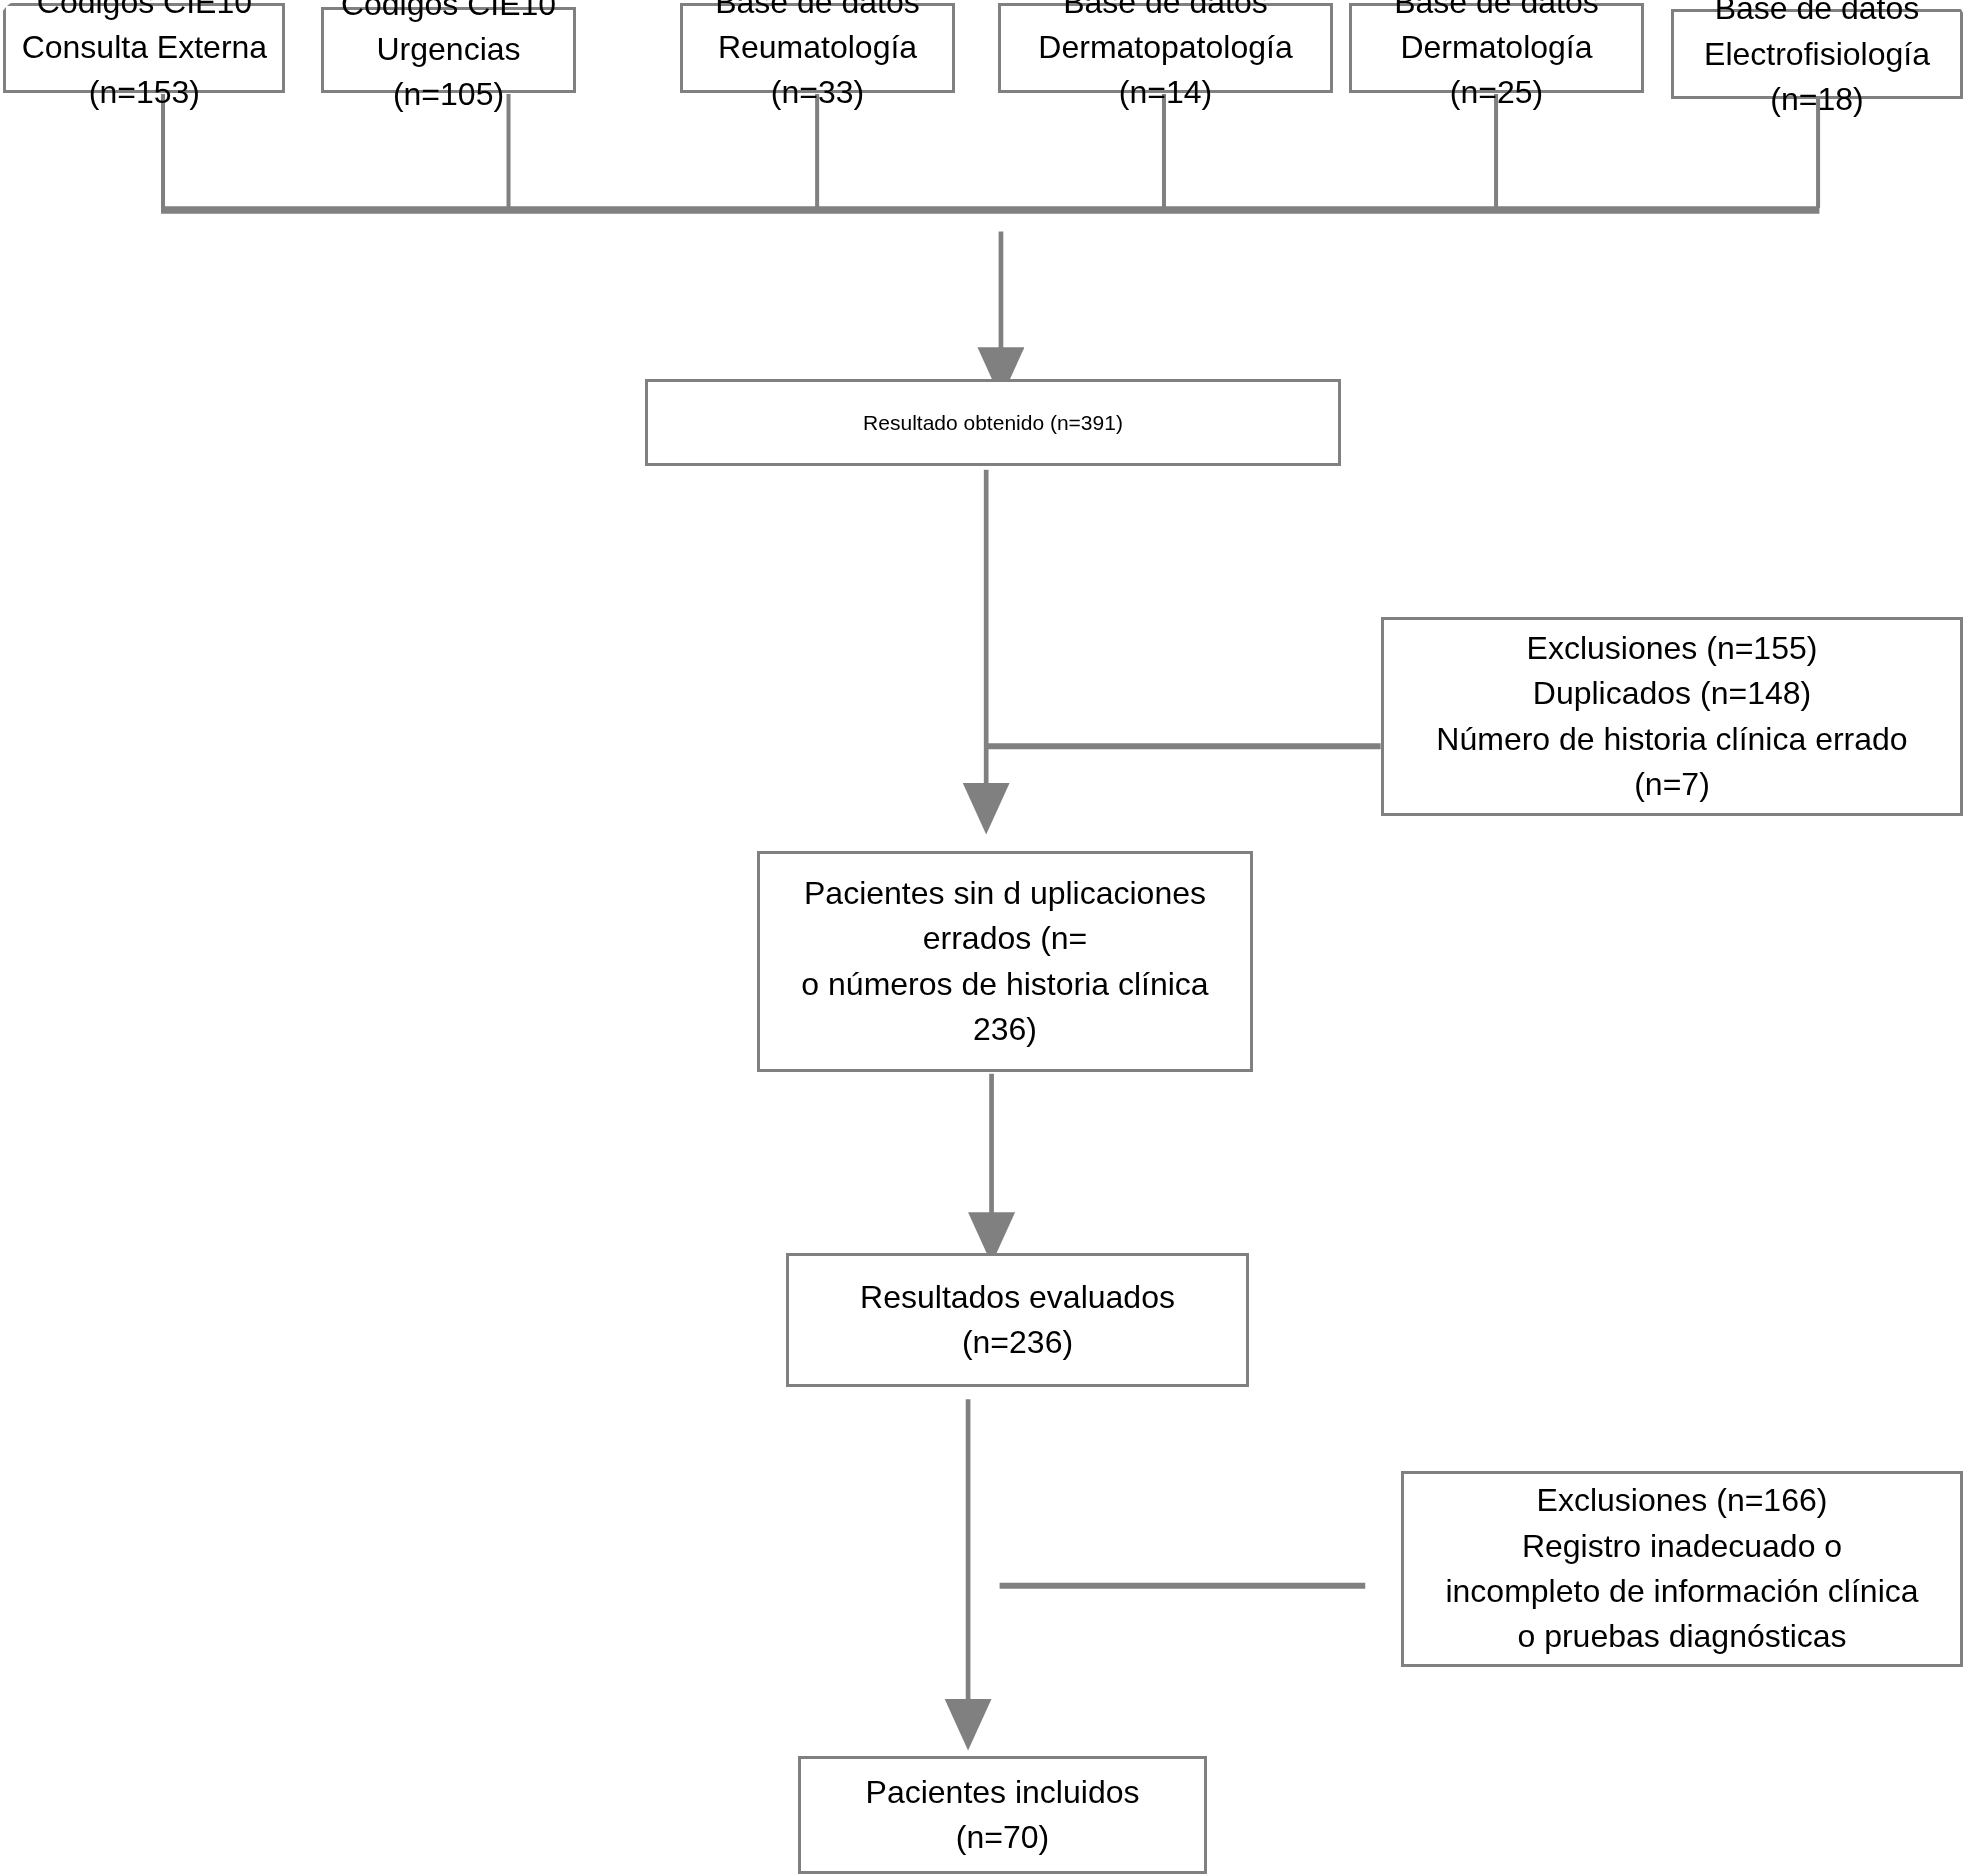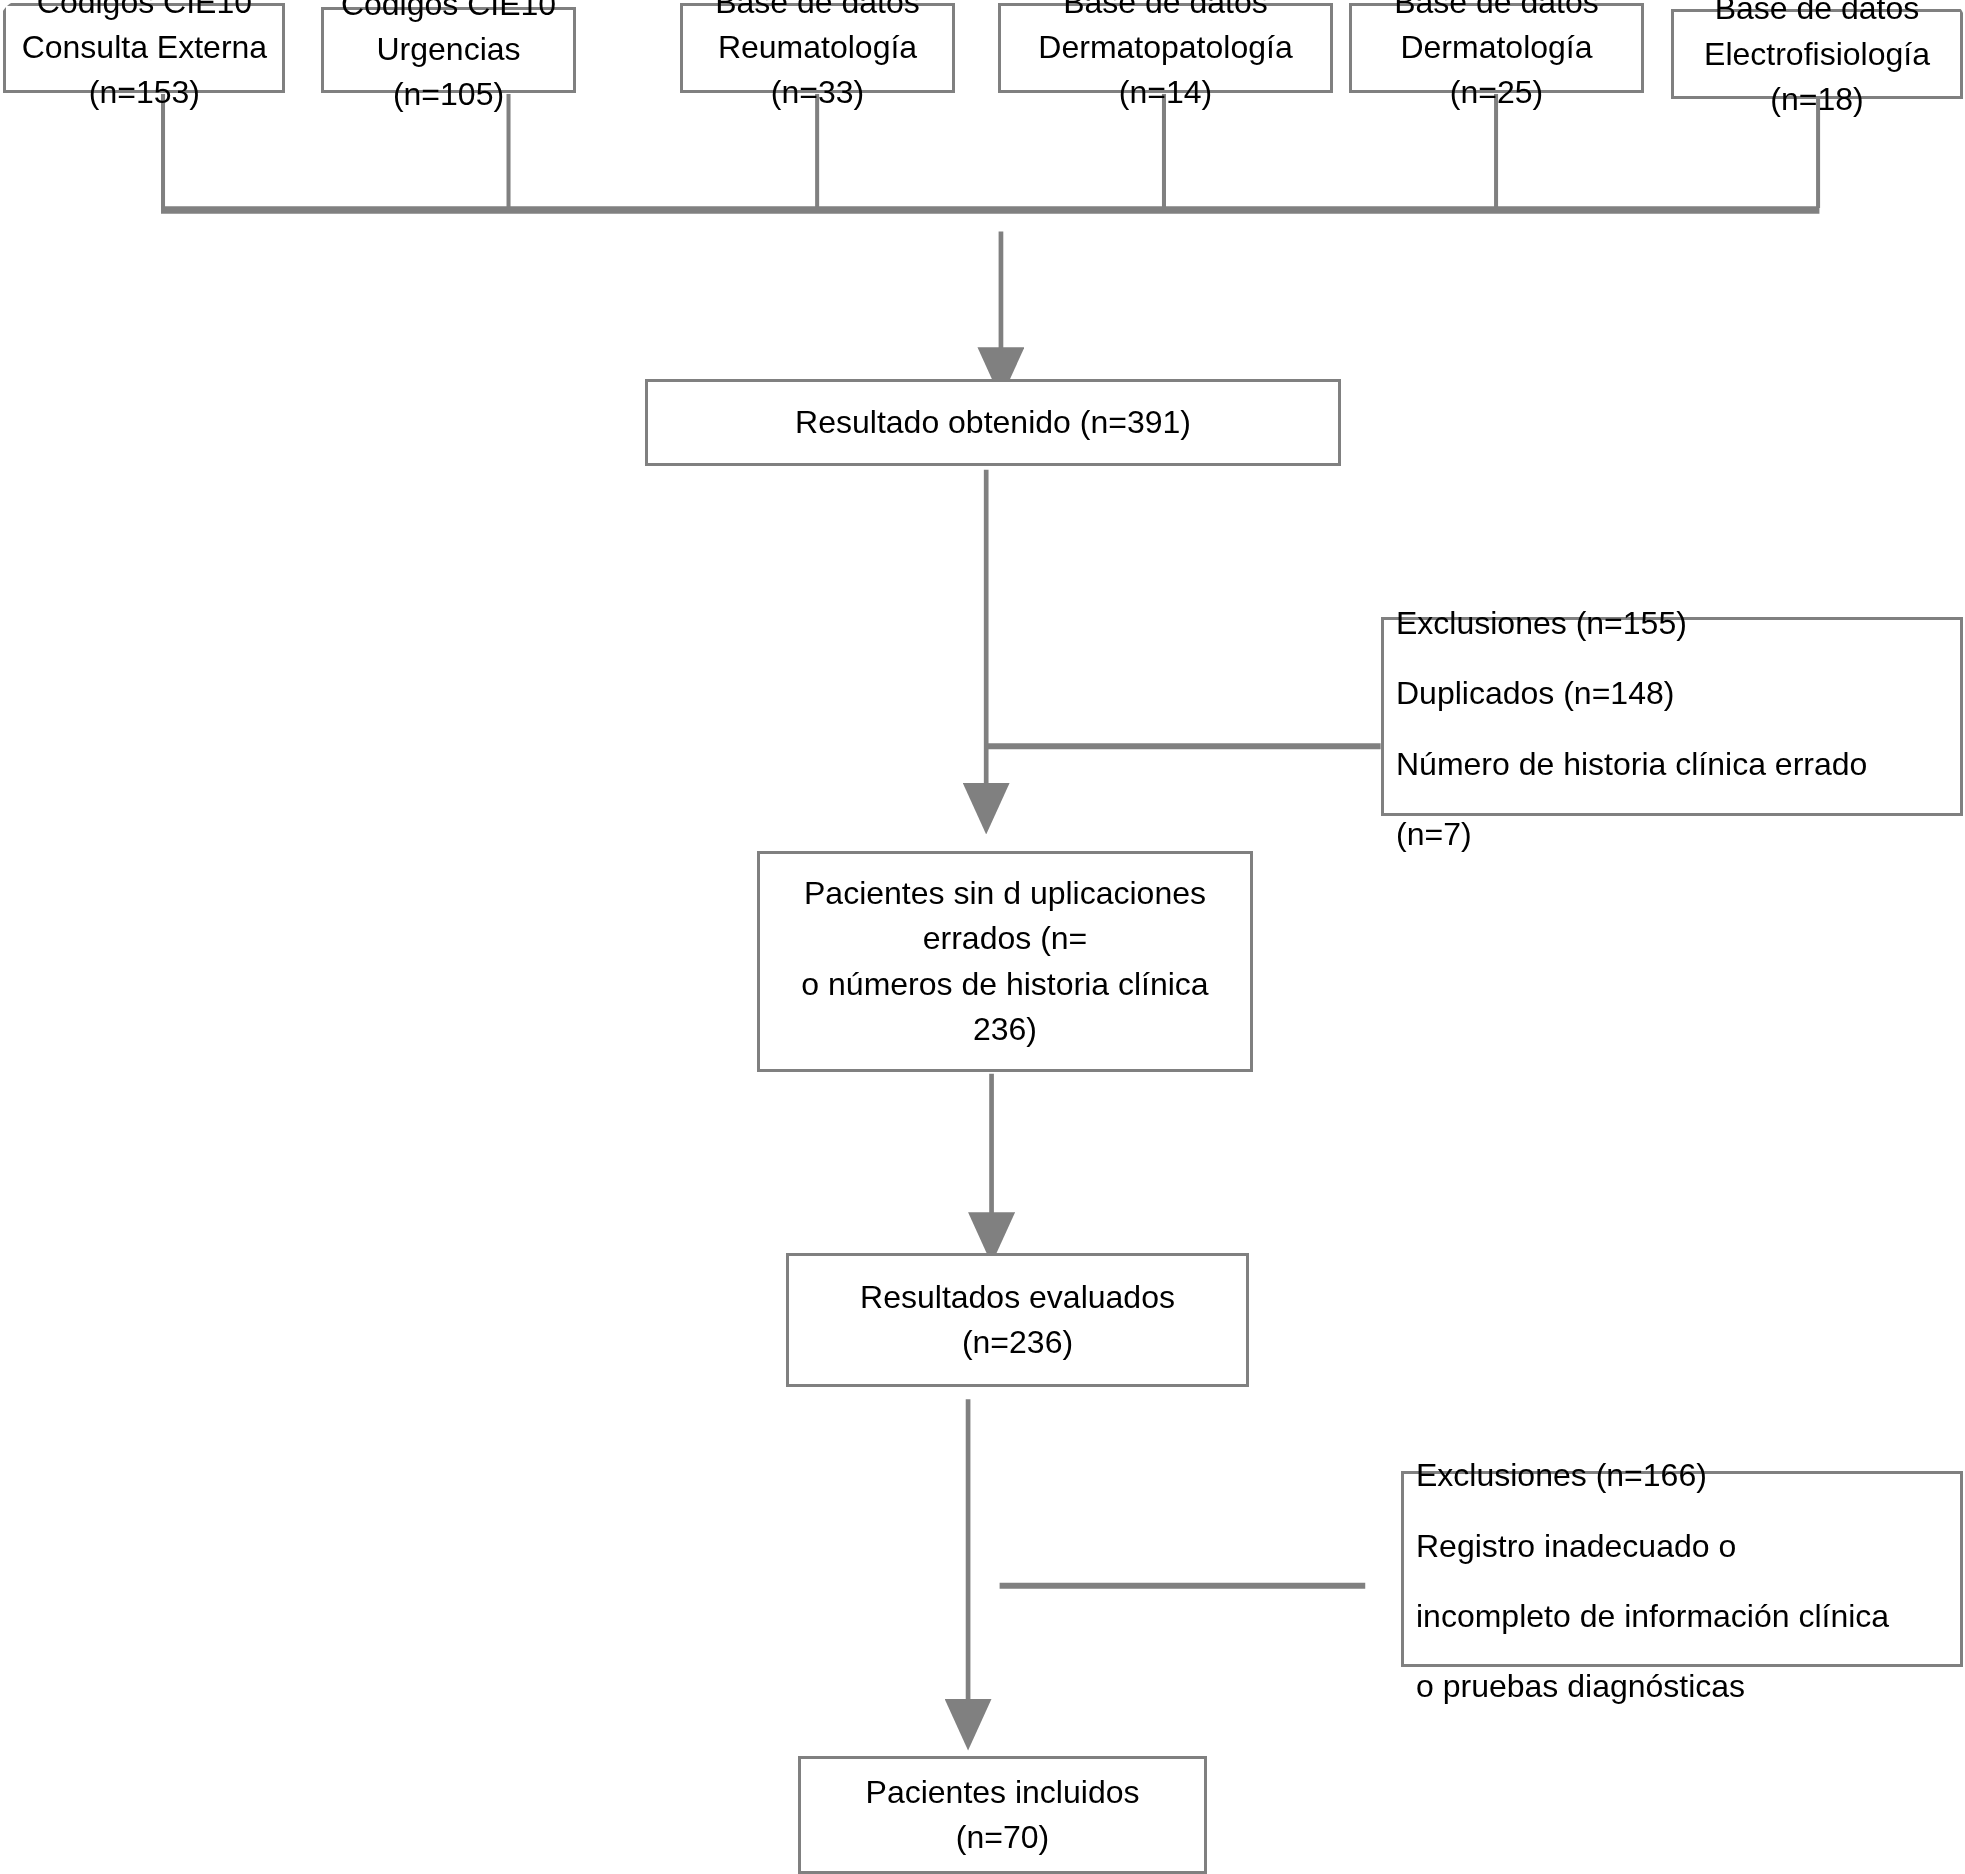--- a/index.html
+++ b/index.html
@@ -40,30 +40,29 @@
   }
   .node .line {
     display: block;
     width: 100%;
     text-align: center;
     font-size: 32px;
     line-height: 1.42;
     white-space: nowrap;
   }
   .node.left-align .line {
-    text-align: left;
+    text-align: center;
     white-space: normal;
-    margin-top: 25px;
   }
   .node.left-align {
     align-items: flex-start;
     padding: 6.7px 12px;
   }
   .node.single .line {
-    font-size: 32px;
+    font-size: 21px;
   }
   .nowrapline { white-space: nowrap; }
 </style>
 </head>
 <body>
 
 <div id="flow-root">
 
   <svg id="connectors" viewBox="0 0 2929 2794" preserveAspectRatio="none">
     <defs>

